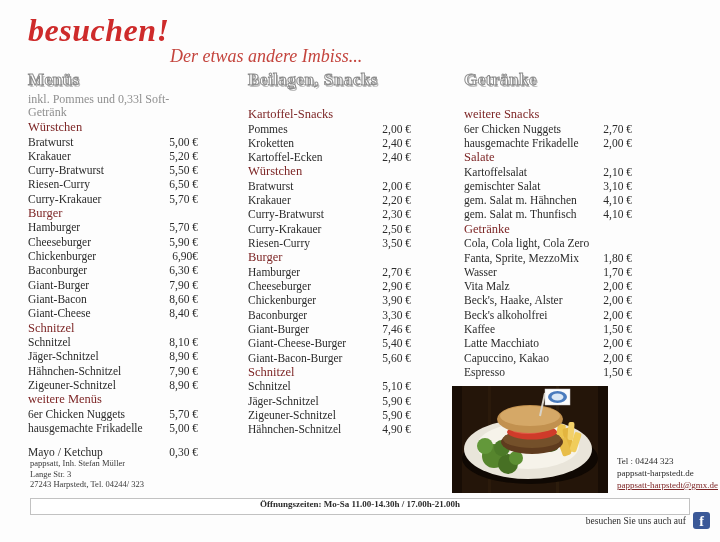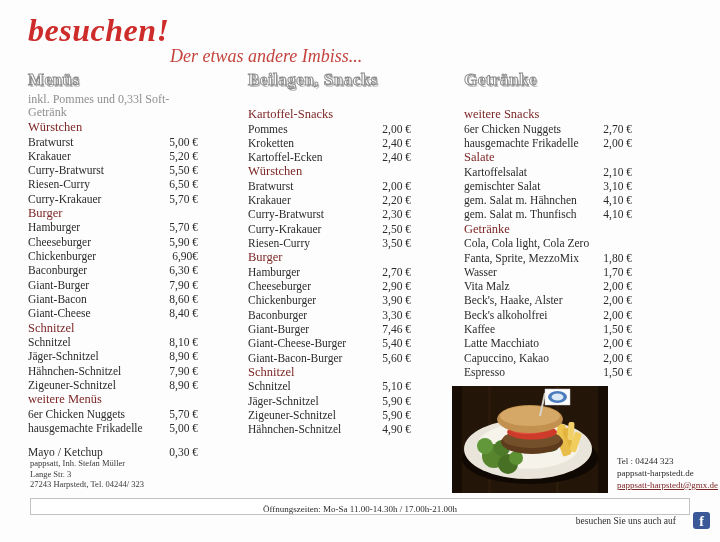--- a/index.html
+++ b/index.html
@@ -22,28 +22,28 @@
   .col-sub{font-size:12px;line-height:13px;color:#8f8f8f;margin:3px 0 1px;}
 
   .sec-title{font-size:12.5px;font-weight:normal;line-height:14.5px;color:#7d2626;}
   .row{display:flex;justify-content:space-between;font-size:11.5px;line-height:14.3px;color:#2b2b2b;}
   .row .prc{white-space:pre;}
   .gap{height:10px;}
 
   .address{position:absolute;left:30px;top:458px;font-size:8.5px;line-height:10.5px;color:#3a3a3a;}
 
   .hours-box{position:absolute;left:30px;top:498px;width:658px;height:15px;border:1px solid #c2c2c2;
-             display:flex;align-items:flex-end;justify-content:center;font-size:9px;color:#2b2b2b;background:#fff;}
+             display:flex;align-items:flex-start;justify-content:center;font-size:9px;color:#2b2b2b;background:#fff;font-weight:bold;}
 
   .photo{position:absolute;left:452px;top:386px;width:156px;height:107px;display:block;}
 
   .contact{position:absolute;left:617px;top:455px;font-size:9px;line-height:12px;color:#2b2b2b;}
   .contact .email{color:#7d2626;text-decoration:underline;cursor:pointer;}
 
-  .social{position:absolute;top:512px;right:10px;display:flex;align-items:center;gap:17px;}
+  .social{position:absolute;top:512px;right:10px;display:flex;align-items:center;gap:7px;}
   .social .txt{font-size:9.5px;color:#2b2b2b;}
   .fb{width:17px;height:17px;border-radius:3px;background:#3b5998;color:#fff;display:flex;
       align-items:flex-end;justify-content:center;font-size:14px;font-weight:bold;line-height:15px;cursor:pointer;}
 </style>
 </head>
 <body>
 
 <div class="page">
 
   <div class="logo">besuchen!</div>

